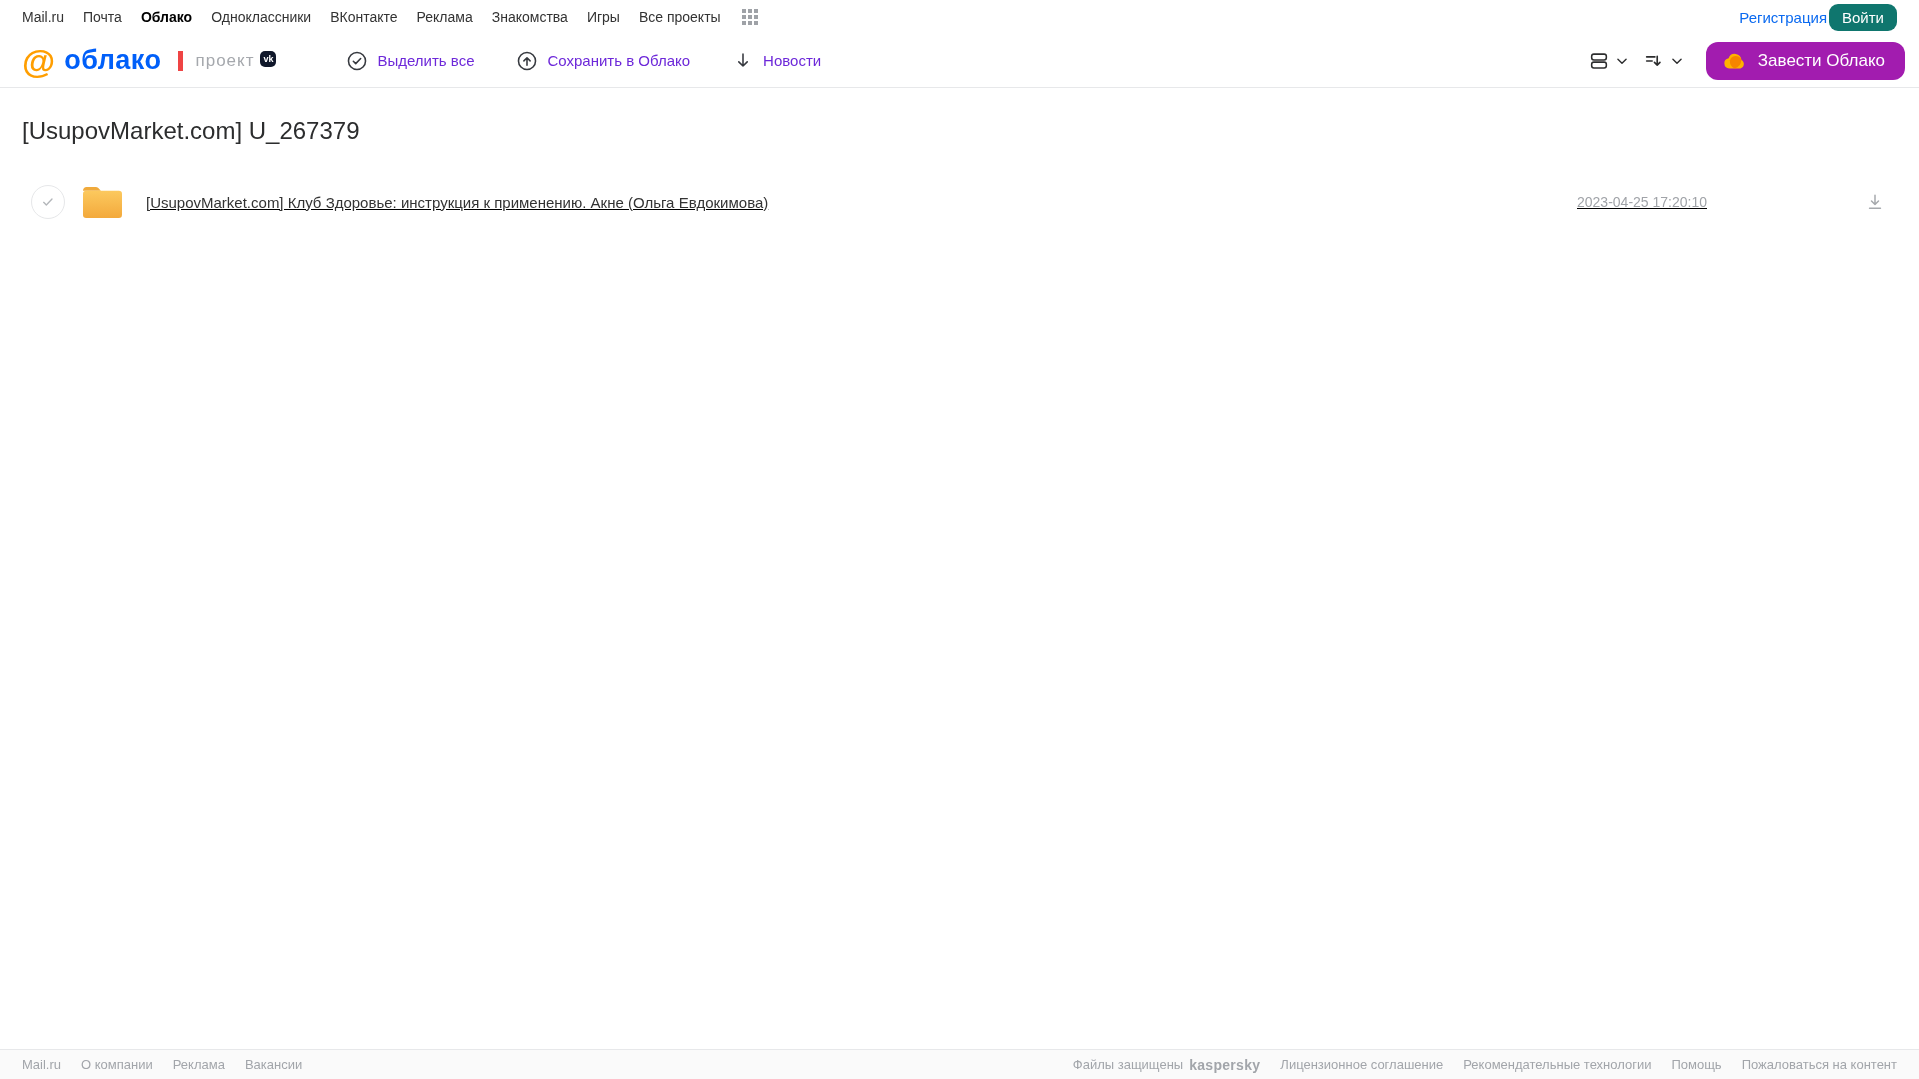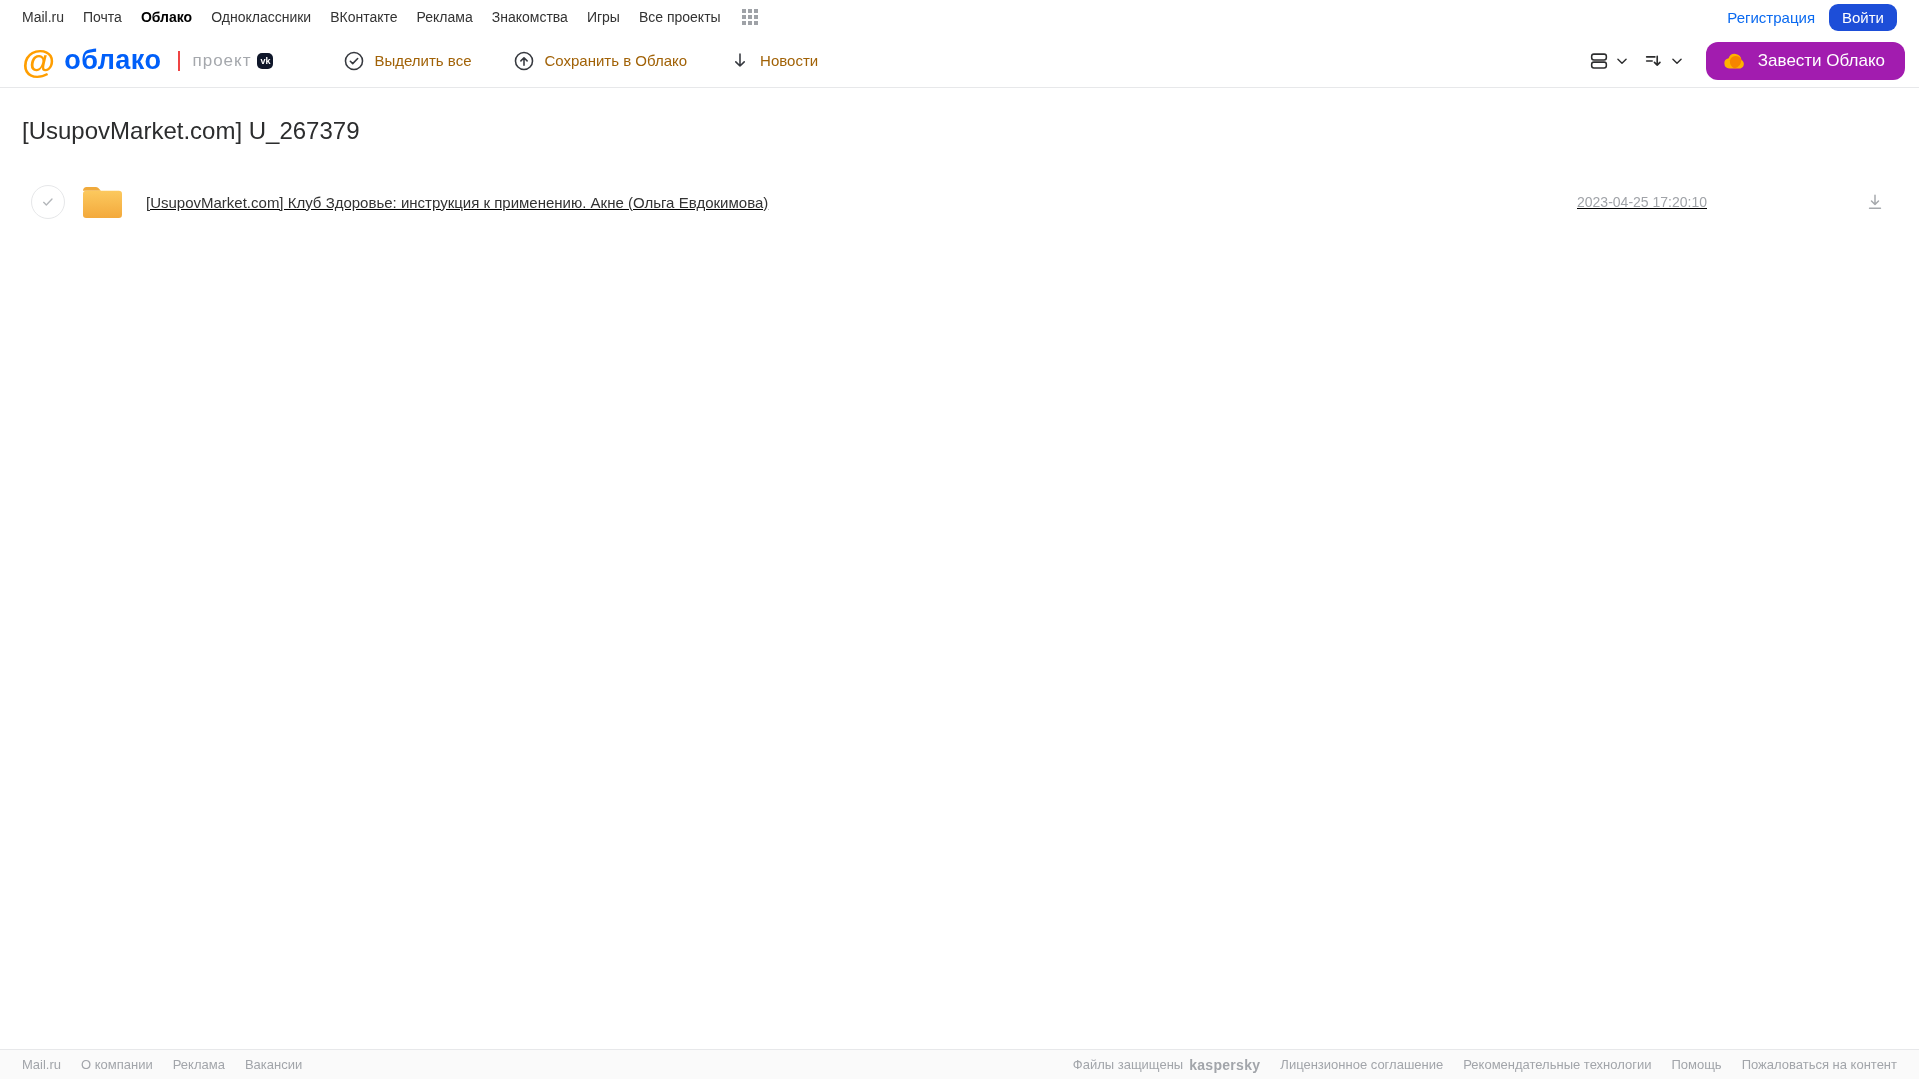--- a/index.html
+++ b/index.html
@@ -9,38 +9,38 @@
   
   .topnav { display:flex; align-items:center; height:34px; padding:0 22px; }
   .topnav-left { display:flex; align-items:center; gap:19px; }
   .topnav a.nav-item { font-size:14px; color:#333; text-decoration:none; cursor:pointer; }
   .topnav a.nav-item.active { font-weight:bold; color:#000; }
   .apps-grid { display:grid; grid-template-columns:repeat(3,4px); grid-template-rows:repeat(3,4px);
                gap:2px; margin-left:2px; cursor:pointer; }
   .apps-grid i { background:#9fa2a7; width:4px; height:4px; display:block; }
   .topnav-right { margin-left:auto; display:flex; align-items:center; gap:2px; }
   .reg-link { font-size:15px; color:#0b6af0; text-decoration:none; cursor:pointer; }
-  .login-btn { background:#1d4ed8; color:#fff; font-size:15px; border:none; cursor:pointer;
-               border-radius:9px; padding:5px 13px; line-height:17px;margin-left:12px; }
+  .login-btn { background:#0f766e; color:#fff; font-size:15px; border:none; cursor:pointer;
+               border-radius:9px; padding:5px 13px; line-height:17px; }
 
   
   .toolbar { display:flex; align-items:center; height:54px; padding:0 14px 0 22px;
              border-bottom:1px solid #e7e8ea; }
   .logo { display:flex; align-items:center; gap:9px; cursor:pointer; }
   .logo-at { color:#ff9e00; font-size:34px; font-weight:bold; line-height:34px; }
   .logo-word { color:#005ff9; font-size:27px; font-weight:bold; letter-spacing:.5px; }
-  .logo-project { display:flex; align-items:center; gap:6px; margin-left:8px; padding-left:12px;
-                  border-left:2px solid #ef4444; }
+  .logo-project { display:flex; align-items:flex-start; gap:6px; margin-left:8px; padding-left:12px;
+                  border-left:5px solid #ef4444; }
   .logo-project span.proj { color:#a5a8ad; font-size:17px; letter-spacing:1px; }
   .vk-badge { background:#0f172a; color:#fff; font-size:9px; font-weight:bold;
               width:16px; height:16px; border-radius:5px; display:flex;
               align-items:center; justify-content:center; }
   .actions { display:flex; align-items:center; gap:42px; margin-left:70px; }
   .action-btn { display:flex; align-items:center; gap:9px; background:none; border:none;
-                cursor:pointer; font-size:15px; color:#a16207; font-family:inherit; }
+                cursor:pointer; font-size:15px; color:#6d28d9; font-family:inherit; }
   .action-btn svg { color:#36393f; }
   .toolbar-right { margin-left:auto; display:flex; align-items:center; gap:14px; }
   .icon-btn { display:flex; align-items:center; gap:5px; background:none; border:none;
               cursor:pointer; color:#2c2d2e; }
   .get-cloud-btn { display:flex; align-items:center; gap:10px; background:#a21caf; color:#fff;
                    border:none; border-radius:12px; height:38px; padding:0 20px 0 16px;
                    font-size:17px; cursor:pointer; margin-left:8px; font-family:inherit; }
 
   
   .main { padding:28px 0 0 0; }

